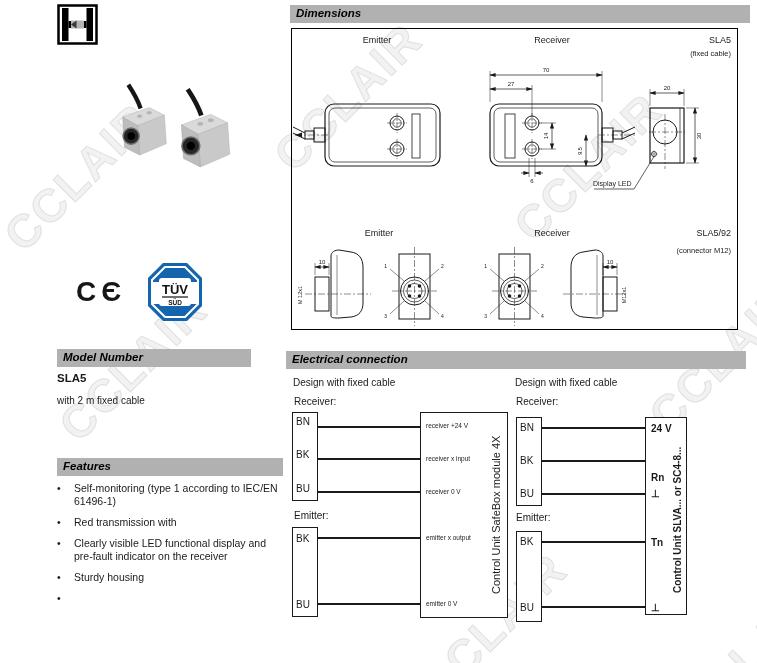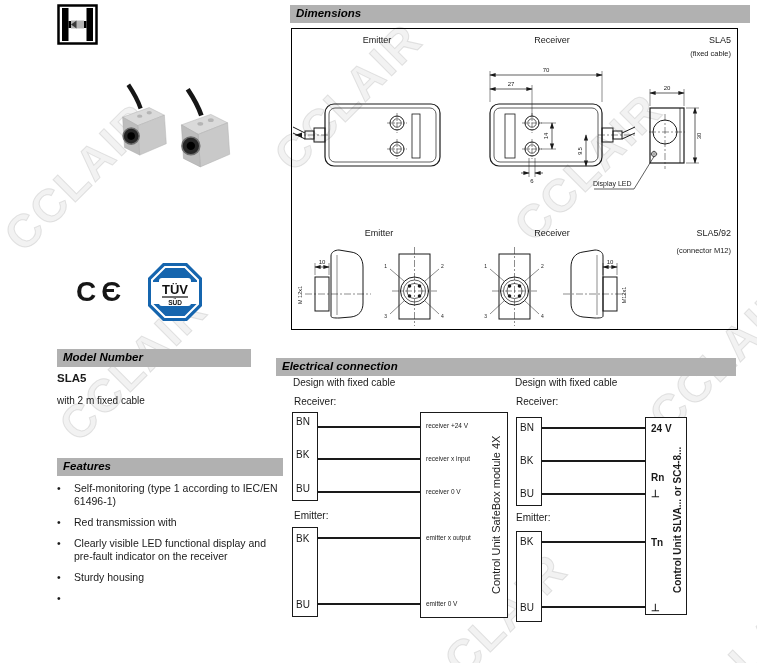--- a/index.html
+++ b/index.html
@@ -261,21 +261,21 @@
           <text x="148" y="289">4</text>
           <text x="194" y="239" text-anchor="end">1</text>
           <text x="248" y="239">2</text>
           <text x="194" y="289" text-anchor="end">3</text>
           <text x="248" y="289">4</text>
         </g>
       </g>
     </svg>
   </div>
 
-  <div class="abs hdr" style="left:276px;top:351px;width:460px;margin-top:7px;">Electrical connection</div>
+  <div class="abs hdr" style="left:286px;top:351px;width:460px;">Electrical connection</div>
 
   <div class="abs diag-label" style="left:293px;top:377px;">Design with fixed cable</div>
   <div class="abs diag-label" style="left:294px;top:396px;">Receiver:</div>
 
   <div class="abs tbox" style="left:292px;top:412px;width:26px;height:89px;">
     <span style="top:3px;">BN</span>
     <span style="top:36px;">BK</span>
     <span style="top:70px;">BU</span>
   </div>
   <div class="abs wire" style="left:318px;top:426px;width:102px;"></div>

